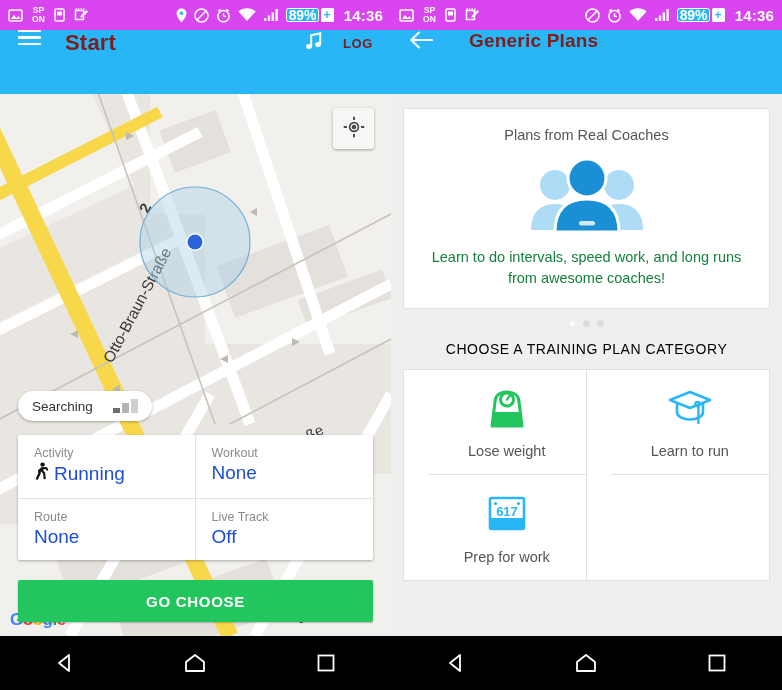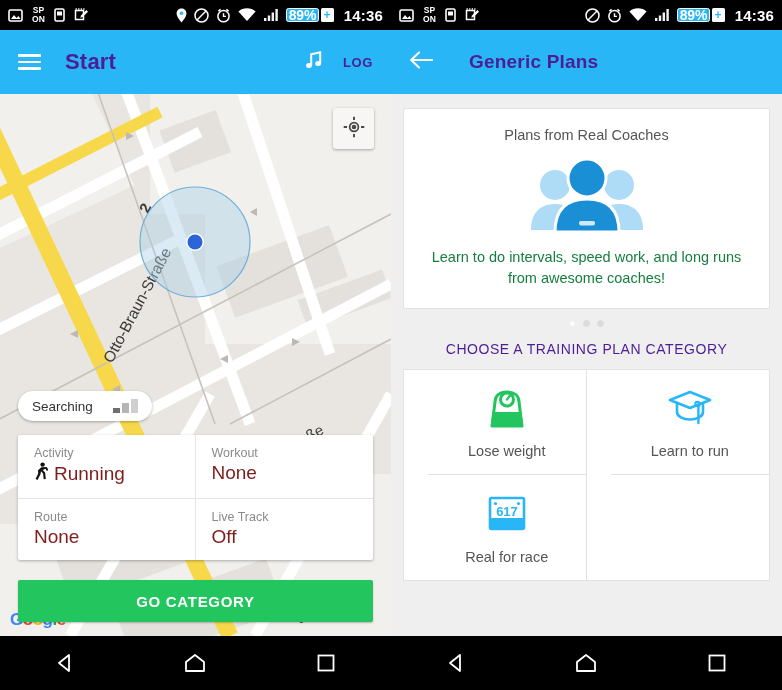--- a/index.html
+++ b/index.html
@@ -8,21 +8,21 @@
     font-family:"Liberation Sans", sans-serif;
     background:#ffffff;
     display:flex;
     overflow:hidden;
   }
   .phone { width:391px; height:690px; position:relative; display:flex; flex-direction:column; overflow:hidden; }
   .phone.left { border-right:0px solid #fff; }
 
   
   .statusbar {
-    height:30px; background:#000000; color:#fff;
+    height:30px; background:#d946ef; color:#fff;
     display:flex; align-items:center; padding:0 8px; flex:0 0 30px;
   }
   .sb-left { display:flex; align-items:center; gap:9px; }
   .sb-right { display:flex; align-items:center; gap:7px; margin-left:auto; }
   .sb-icon { display:flex; align-items:center; justify-content:center; }
   .sb-icon svg { display:block; }
   .sp-on { font-size:8.5px; line-height:9px; font-weight:bold; text-align:center; letter-spacing:.2px; }
   .battery {
     display:flex; align-items:center;
   }
@@ -33,22 +33,22 @@
   .batt-pct { font-size:14px; font-weight:bold; color:#fff; letter-spacing:-.2px; }
   .batt-plus {
     width:13px; height:14px; background:#fff; color:#29B6F6; font-size:12px; font-weight:bold;
     display:flex; align-items:center; justify-content:center; margin-left:1.5px; border-radius:1.5px;
     line-height:1;
   }
   .clock { font-size:15px; font-weight:bold; margin-left:3px; letter-spacing:.2px; }
 
   
   .appbar {
-    height:64px; background:#29B6F6; color:#4c1d95;
-    display:flex; align-items:center; padding:0 18px; flex:0 0 64px;
+    height:64px; background:#29B6F6; color:#7f1d1d;
+    display:flex; align-items:flex-start; padding:0 18px; flex:0 0 64px;
   }
   .appbar .title {
     font-size:22px; font-weight:bold; margin-left:24px; letter-spacing:.2px;
   }
   .appbar .title.small { margin-left:36px; font-size:19px; }
   .ab-actions { margin-left:auto; display:flex; align-items:center; gap:18px; }
   .log-btn { font-size:13px; font-weight:bold; letter-spacing:.6px; }
   .hamburger { width:23px; display:flex; flex-direction:column; gap:4px; cursor:pointer; }
   .hamburger i { display:block; height:2.4px; background:#fff; border-radius:1px; }
 
@@ -83,42 +83,42 @@
   
   .overlay-bottom { position:absolute; left:0; right:0; bottom:0; padding:0 18px 14px; }
   .infocard {
     background:#fff; border-radius:2px; box-shadow:0 1px 3px rgba(0,0,0,.3);
     display:grid; grid-template-columns:1fr 1fr; margin-bottom:20px;
   }
   .cell { padding:11px 16px 12px; }
   .cell.brd-r { border-right:1px solid #E4E4E4; }
   .cell.brd-b { border-bottom:1px solid #E4E4E4; }
   .cell .k { font-size:12.5px; color:#8A8A8A; margin-bottom:2px; }
-  .cell .v { font-size:19px; color:#7f1d1d; display:flex; align-items:center; gap:6px; }
+  .cell .v { font-size:19px; color:#1d4ed8; display:flex; align-items:center; gap:6px; }
   .go-btn {
     height:42px; background:#22C55E; color:#fff; border-radius:2px;
     display:flex; align-items:center; justify-content:center;
     font-size:15px; font-weight:bold; letter-spacing:.7px; cursor:pointer;
     box-shadow:0 1px 2px rgba(0,0,0,.25);
   }
 
   
   .content { flex:1; background:#EFEFEF; padding:14px 12px 0; overflow:hidden; }
   .promo {
     background:#fff; border:1px solid #E2E2E2; border-radius:2px;
     padding:18px 16px 20px; text-align:center;
   }
   .promo .ptitle { font-size:14.5px; color:#555; }
   .promo .pbody { font-size:14.5px; color:#15803d; line-height:1.42; margin-top:4px; }
   .promo-art { display:flex; justify-content:center; align-items:center; height:82px; margin:10px 0 12px; }
   .dots { display:flex; justify-content:center; gap:7px; padding:11px 0 10px; }
   .dots i { width:7px; height:7px; border-radius:50%; display:block; background:#DCDCDC; border:1px solid #DCDCDC; }
   .dots i.on { background:#FDFDFD; border-color:#EDEDED; }
   .sec-title {
-    text-align:center; font-size:14px; color:#4c1d95; letter-spacing:.55px;
+    text-align:center; font-size:14px; color:#000000; letter-spacing:.55px;
     margin:4px 0 12px;
   }
   .grid2 {
     background:#fff; border:1px solid #E2E2E2;
     display:grid; grid-template-columns:1fr 1fr; grid-template-rows:1fr 1fr;
     height:212px;
   }
   .gcell {
     display:flex; flex-direction:column; align-items:center; justify-content:center;
     gap:12px; cursor:pointer;margin-left:24px;
@@ -328,21 +328,21 @@
         </div>
         <div class="cell brd-r">
           <div class="k">Route</div>
           <div class="v">None</div>
         </div>
         <div class="cell">
           <div class="k">Live Track</div>
           <div class="v">Off</div>
         </div>
       </div>
-      <div class="go-btn">GO CATEGORY</div>
+      <div class="go-btn">GO CHOOSE</div>
     </div>
   </div>
 
   <div class="navbar">
     <span class="navbtn">
       <svg width="22" height="22" viewBox="0 0 22 22">
           <path d="M15 3 L5 11 L15 19 Z" fill="none" stroke="#fff" stroke-width="1.8" stroke-linejoin="round"></path>
         </svg>
     </span>
     <span class="navbtn">
@@ -481,21 +481,21 @@
       <div class="gcell br">
         <span class="gicon">
           <svg width="46" height="42" viewBox="0 0 46 42">
             <rect x="6" y="5" width="34" height="31" rx="1.5" fill="none" stroke="#29B6F6" stroke-width="2.6"></rect>
             <rect x="6" y="25" width="34" height="11" fill="#29B6F6"></rect>
             <circle cx="11.5" cy="10.5" r="1.6" fill="#29B6F6"></circle>
             <circle cx="34.5" cy="10.5" r="1.6" fill="#29B6F6"></circle>
             <text x="23" y="23" font-family="Liberation Sans, sans-serif" font-size="13" font-weight="bold" fill="#29B6F6" text-anchor="middle">617</text>
           </svg>
         </span>
-        <span class="glabel">Real for race</span>
+        <span class="glabel">Prep for work</span>
       </div>
     </div>
   </div>
 
   <div class="navbar">
     <span class="navbtn">
       <svg width="22" height="22" viewBox="0 0 22 22">
           <path d="M15 3 L5 11 L15 19 Z" fill="none" stroke="#fff" stroke-width="1.8" stroke-linejoin="round"></path>
         </svg>
     </span>

